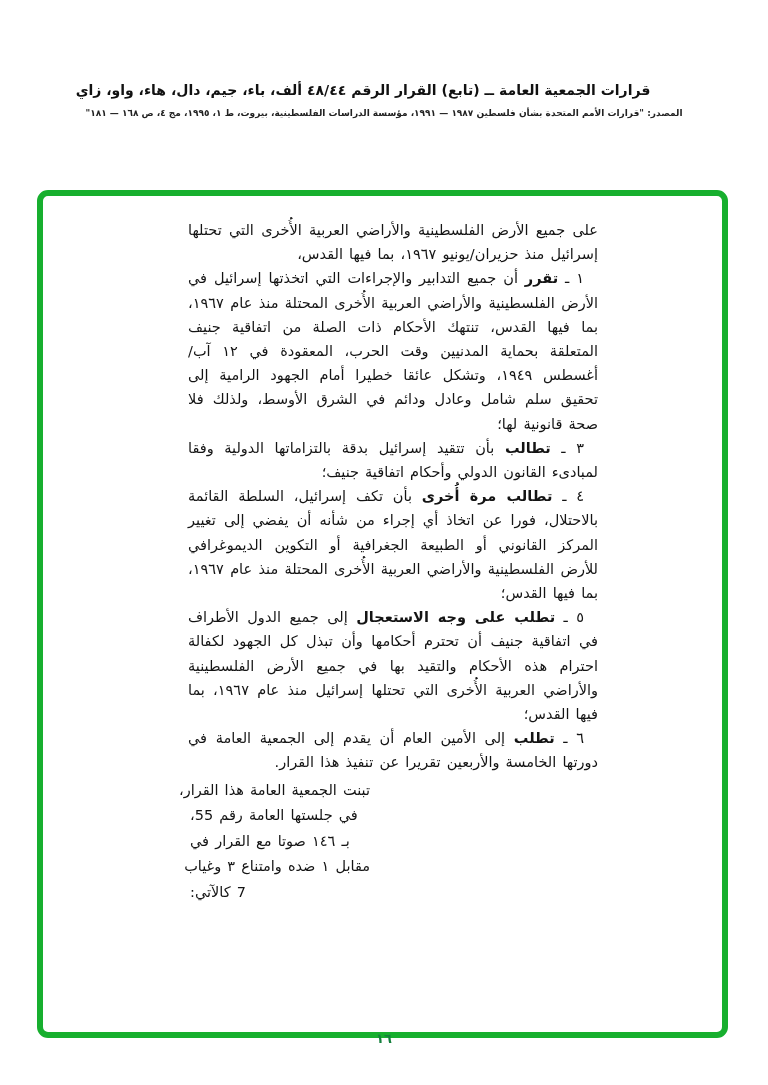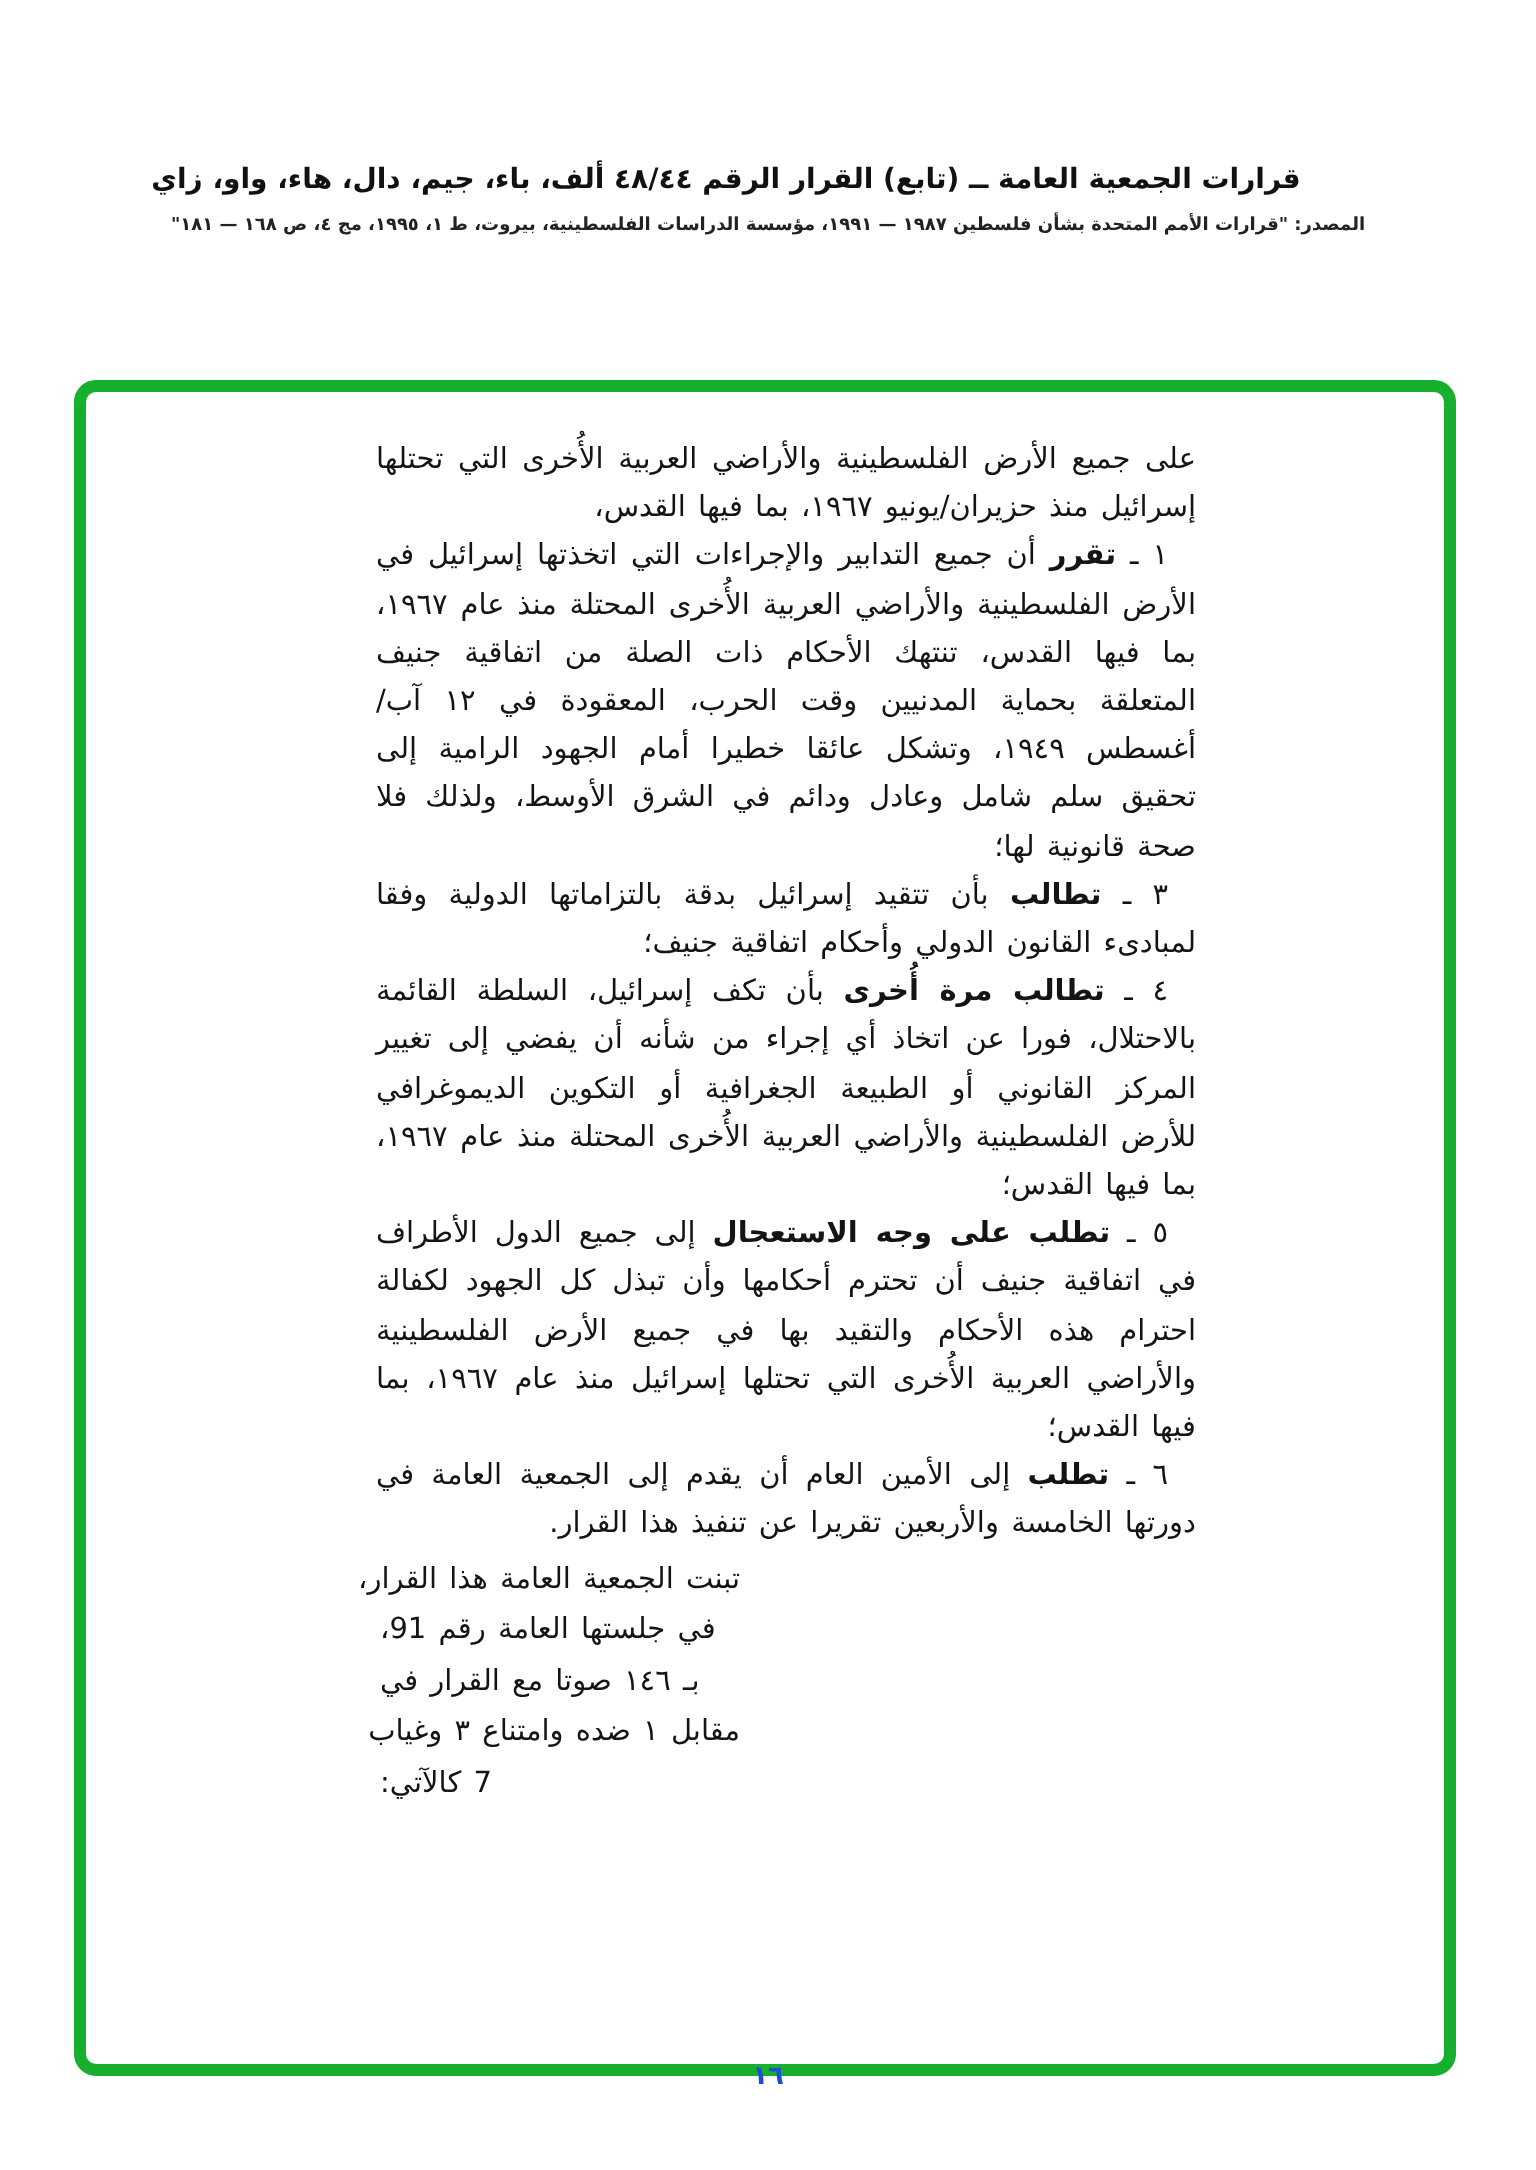--- a/index.html
+++ b/index.html
@@ -21,21 +21,21 @@
             word-spacing:1.5px;}
   .text-col p{margin:0;padding:0;}
   .clause{text-indent:14px;}
   .lead{font-weight:700;}
 
   .vote-block{margin-top:3px;margin-right:228px;width:180px;
               text-align:left;line-height:25.5px;}
   .vote-line{white-space:nowrap;}
 
   .page-number{position:absolute;top:1031px;left:0;width:768px;text-align:center;
-               font-weight:700;font-size:13px;color:#1d4ed8;}
+               font-weight:700;font-size:13px;color:#15803d;}
 </style>
 </head>
 <body>
 
 <div class="page">
 
   <div class="hdr-title">قرارات الجمعية العامة ــ (تابع) القرار الرقم ٤٨/٤٤ ألف، باء، جيم، دال، هاء، واو، زاي</div>
 
   <div class="hdr-source">المصدر: "قرارات الأمم المتحدة بشأن فلسطين ١٩٨٧ — ١٩٩١، مؤسسة الدراسات الفلسطينية، بيروت، ط ١، ١٩٩٥، مج ٤، ص ١٦٨ — ١٨١"</div>
 
@@ -50,21 +50,21 @@
       <p class="clause"><span>٣ ـ</span> <span class="lead">تطالب</span> <span>بأن تتقيد إسرائيل بدقة بالتزاماتها الدولية وفقا لمبادىء القانون الدولي وأحكام اتفاقية جنيف؛</span></p>
 
       <p class="clause"><span>٤ ـ</span> <span class="lead">تطالب مرة أُخرى</span> <span>بأن تكف إسرائيل، السلطة القائمة بالاحتلال، فورا عن اتخاذ أي إجراء من شأنه أن يفضي إلى تغيير المركز القانوني أو الطبيعة الجغرافية أو التكوين الديموغرافي للأرض الفلسطينية والأراضي العربية الأُخرى المحتلة منذ عام ١٩٦٧، بما فيها القدس؛</span></p>
 
       <p class="clause"><span>٥ ـ</span> <span class="lead">تطلب على وجه الاستعجال</span> <span>إلى جميع الدول الأطراف في اتفاقية جنيف أن تحترم أحكامها وأن تبذل كل الجهود لكفالة احترام هذه الأحكام والتقيد بها في جميع الأرض الفلسطينية والأراضي العربية الأُخرى التي تحتلها إسرائيل منذ عام ١٩٦٧، بما فيها القدس؛</span></p>
 
       <p class="clause"><span>٦ ـ</span> <span class="lead">تطلب</span> <span>إلى الأمين العام أن يقدم إلى الجمعية العامة في دورتها الخامسة والأربعين تقريرا عن تنفيذ هذا القرار.</span></p>
 
       <div class="vote-block">
         <div class="vote-line">تبنت الجمعية العامة هذا القرار،</div>
-        <div class="vote-line">في جلستها العامة رقم 91،</div>
+        <div class="vote-line">في جلستها العامة رقم 55،</div>
         <div class="vote-line">بـ ١٤٦ صوتا مع القرار في</div>
         <div class="vote-line">مقابل ١ ضده وامتناع ٣ وغياب</div>
         <div class="vote-line">7 كالآتي:</div>
       </div>
 
     </div>
   </div>
 
   <div class="page-number">١٦</div>
 

